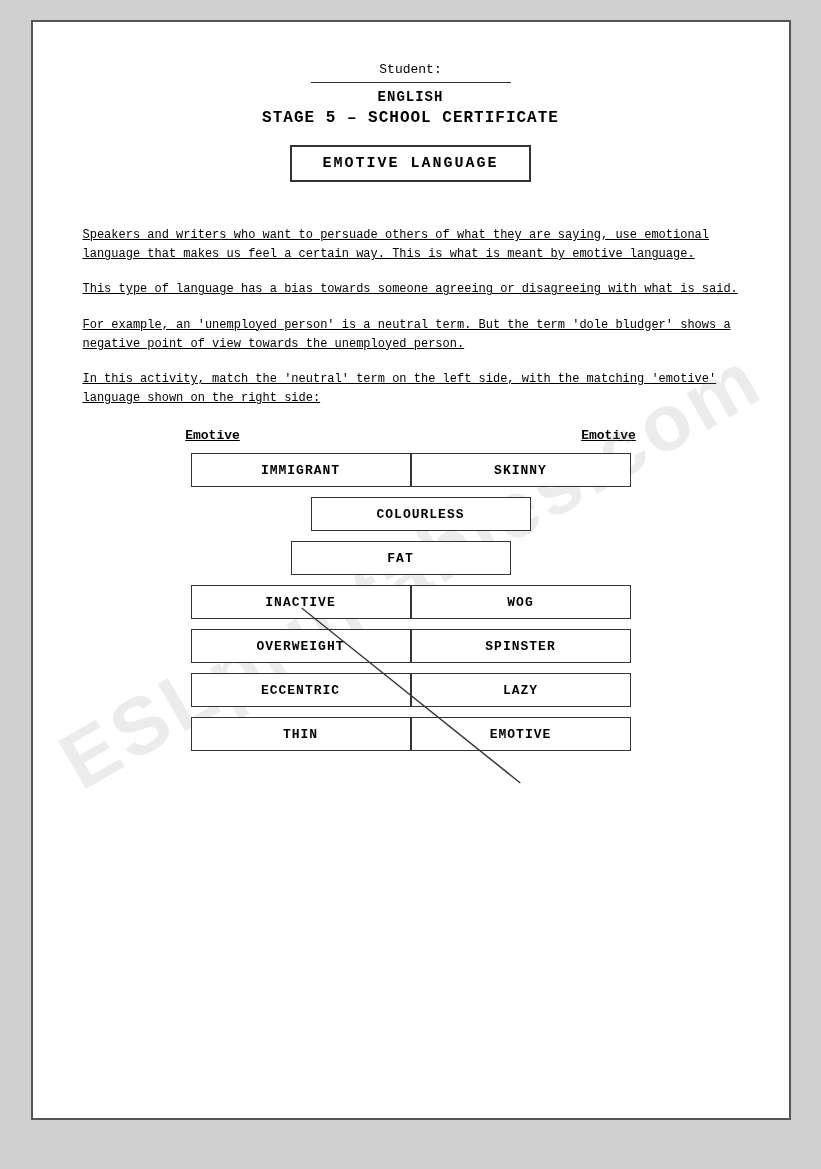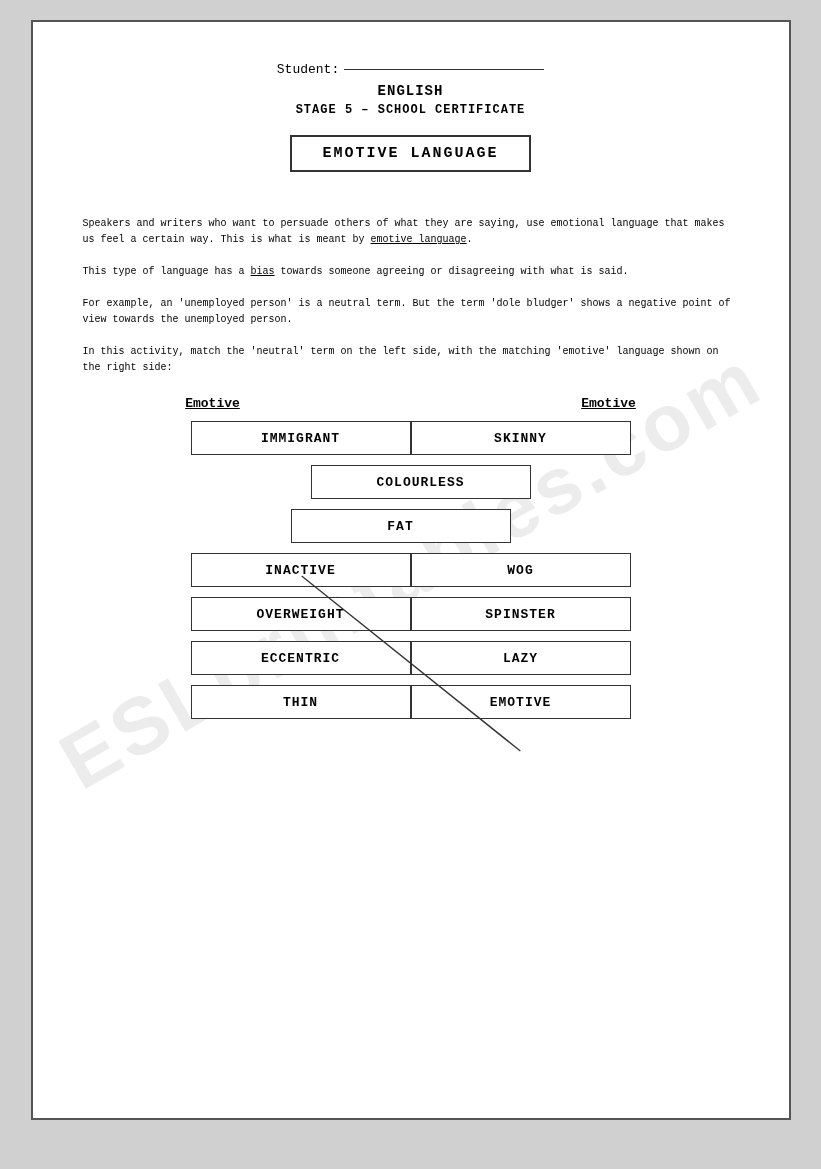--- a/index.html
+++ b/index.html
@@ -31,56 +31,58 @@
       margin-bottom: 20px;
     }
 
     .student-line {
       display: flex;
       justify-content: center;
       align-items: center;
       gap: 5px;
       margin-bottom: 6px;
       font-size: 13px;
+      flex-direction: column;
     }
 
     .student-underline {
       display: inline-block;
       width: 200px;
       border-bottom: 1px solid #333;
     }
 
     .subject-title {
       font-size: 14px;
       font-weight: bold;
       letter-spacing: 1px;
       margin-bottom: 4px;
     }
 
     .stage-title {
-      font-size: 12px;
+      font-size: 16px;
       font-weight: bold;
       letter-spacing: 1px;
       margin-bottom: 18px;
     }
 
     .main-title-box {
       display: inline-block;
       border: 2px solid #333;
       padding: 8px 30px;
       font-size: 15px;
       font-weight: bold;
       letter-spacing: 2px;
       margin-bottom: 24px;
     }
 
     .body-text {
-      font-size: 10px;
+      font-size: 12px;
       line-height: 1.6;
       margin-bottom: 16px;
+      text-decoration: underline;
     }
 
     .underline-text {
       text-decoration: underline;
     }
 
     .matching-section {
       margin-top: 20px;
     }
 

